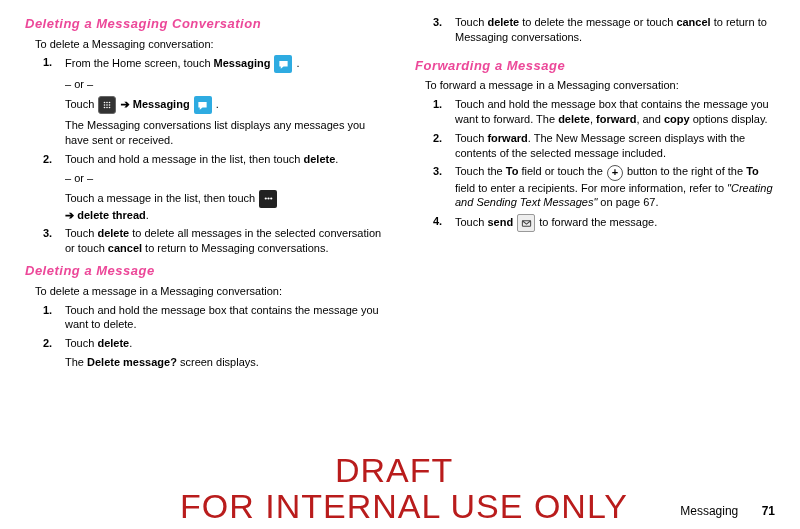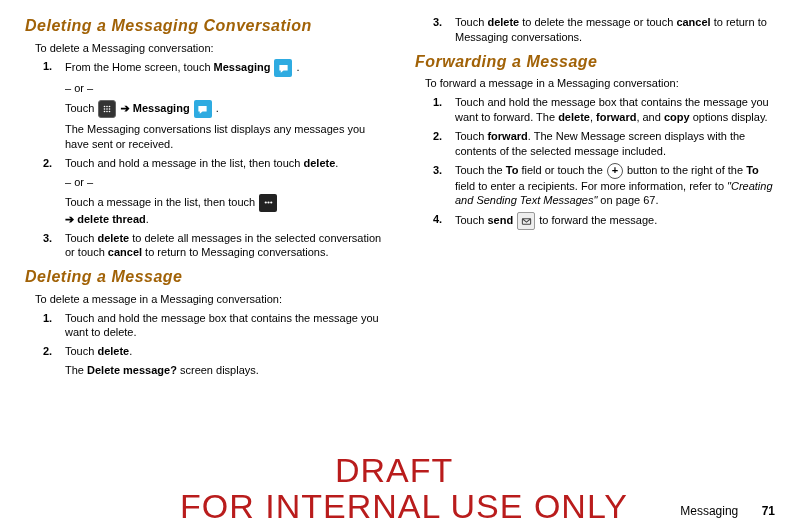--- a/index.html
+++ b/index.html
@@ -19,24 +19,24 @@
       color: #000;
     }
     .columns {
       display: flex;
       gap: 30px;
     }
     .column {
       flex: 1;
     }
     .section-heading {
-      color: #a16207;
+      color: #ec4899;
       font-weight: bold;
       font-style: italic;
-      font-size: 16px;
+      font-size: 13px;
       letter-spacing: 0.5px;
       margin-bottom: 4px;
     }
     .intro {
       margin-left: 10px;
       margin-bottom: 4px;
     }
     ol {
       list-style: none;
       margin-left: 18px;
@@ -232,21 +232,21 @@
 
   <div class="column">
 
     <ol>
       <li>
         <span class="num">3.</span>
         <span>Touch </span><span class="bold">delete</span><span> to delete the message or touch </span><span class="bold">cancel</span><span> to return to Messaging conversations.</span>
       </li>
     </ol>
 
-    <div class="section-heading" style="margin-top:6px;">Forwarding a Message</div>
+    <div class="section-heading" style="margin-top:12px;">Forwarding a Message</div>
     <p class="intro">To forward a message in a Messaging conversation:</p>
 
     <ol>
       <li>
         <span class="num">1.</span>
         <span>Touch and hold the message box that contains the message you want to forward. The </span><span class="bold">delete</span><span>, </span><span class="bold">forward</span><span>, and </span><span class="bold">copy</span><span> options display.</span>
       </li>
 
       <li>
         <span class="num">2.</span>

